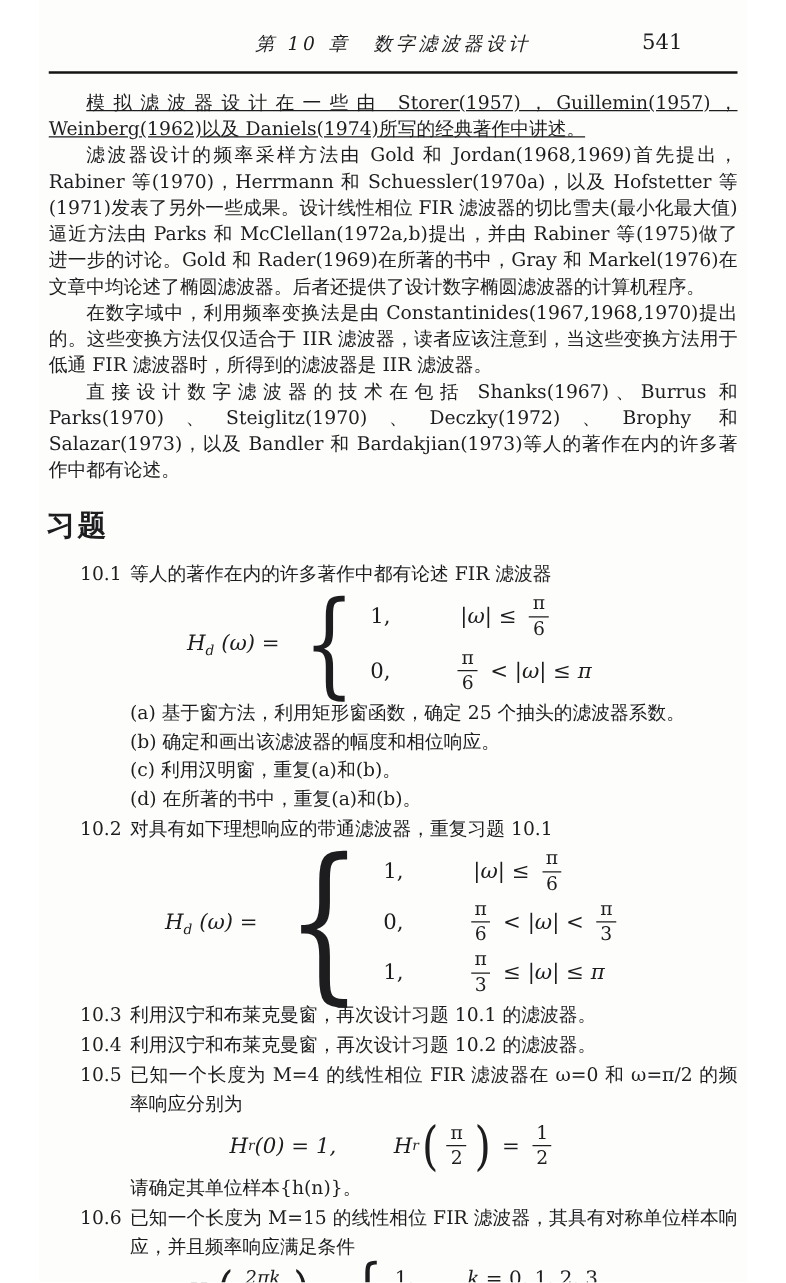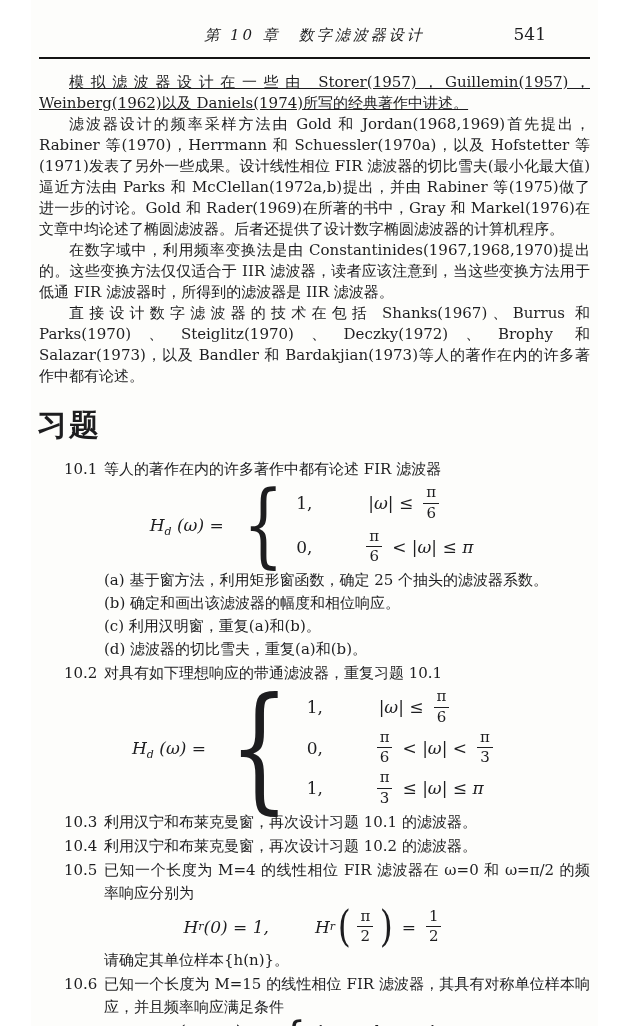--- a/index.html
+++ b/index.html
@@ -20,21 +20,21 @@
   .chapter  { display:block; text-align:center; font-style:italic; letter-spacing:3px; font-size:15px; }
   .pagenum  { position:absolute; right:44px; top:24px; font-size:17px; font-style:normal; }
   .rule     { height:2px; background:#141414; margin-top:9px; }
 
   
   .body-par { margin:0; text-indent:2em; text-align:justify; line-height:21px; }
   .body-par.first { margin-top:13px;text-decoration:underline; }
 
   
   .sec { font-family:Liberation Mono, monospace;
-         font-weight:bold; font-size:30px; letter-spacing:2px;
+         font-weight:bold; font-size:23px; letter-spacing:2px;
          margin:18px 0 12px -2px; }
 
   
   .prob  { display:flex; margin-top:1px; line-height:23px; }
   .pnum  { font-weight:normal; flex:none; width:40px; margin-left:25px; }
   .ptext { flex:1; text-align:justify; }
   .sub   { margin-left:65px; line-height:23px; text-align:justify; }
 
   
   .formula { display:flex; justify-content:center; align-items:center;
@@ -112,21 +112,21 @@
             </span>
           <span class="mi sp">&lt; |ω| ≤ π</span>
         </span>
       </span>
     </span>
   </div>
 
   <div class="sub">(a) 基于窗方法，利用矩形窗函数，确定 25 个抽头的滤波器系数。</div>
   <div class="sub">(b) 确定和画出该滤波器的幅度和相位响应。</div>
   <div class="sub">(c) 利用汉明窗，重复(a)和(b)。</div>
-  <div class="sub">(d) 滤波器的切比雪夫，重复(a)和(b)。</div>
+  <div class="sub">(d) 在所著的书中，重复(a)和(b)。</div>
 
   <div class="prob">
     <span class="pnum">10.2</span>
     <span class="ptext">对具有如下理想响应的带通滤波器，重复习题 10.1</span>
   </div>
 
   <div class="formula">
     <span class="lhs"><span class="mi">H</span><sub>d</sub> <span class="mi">(ω) =</span></span>
     <span class="brace b3">{</span>
     <span class="rows g4">

